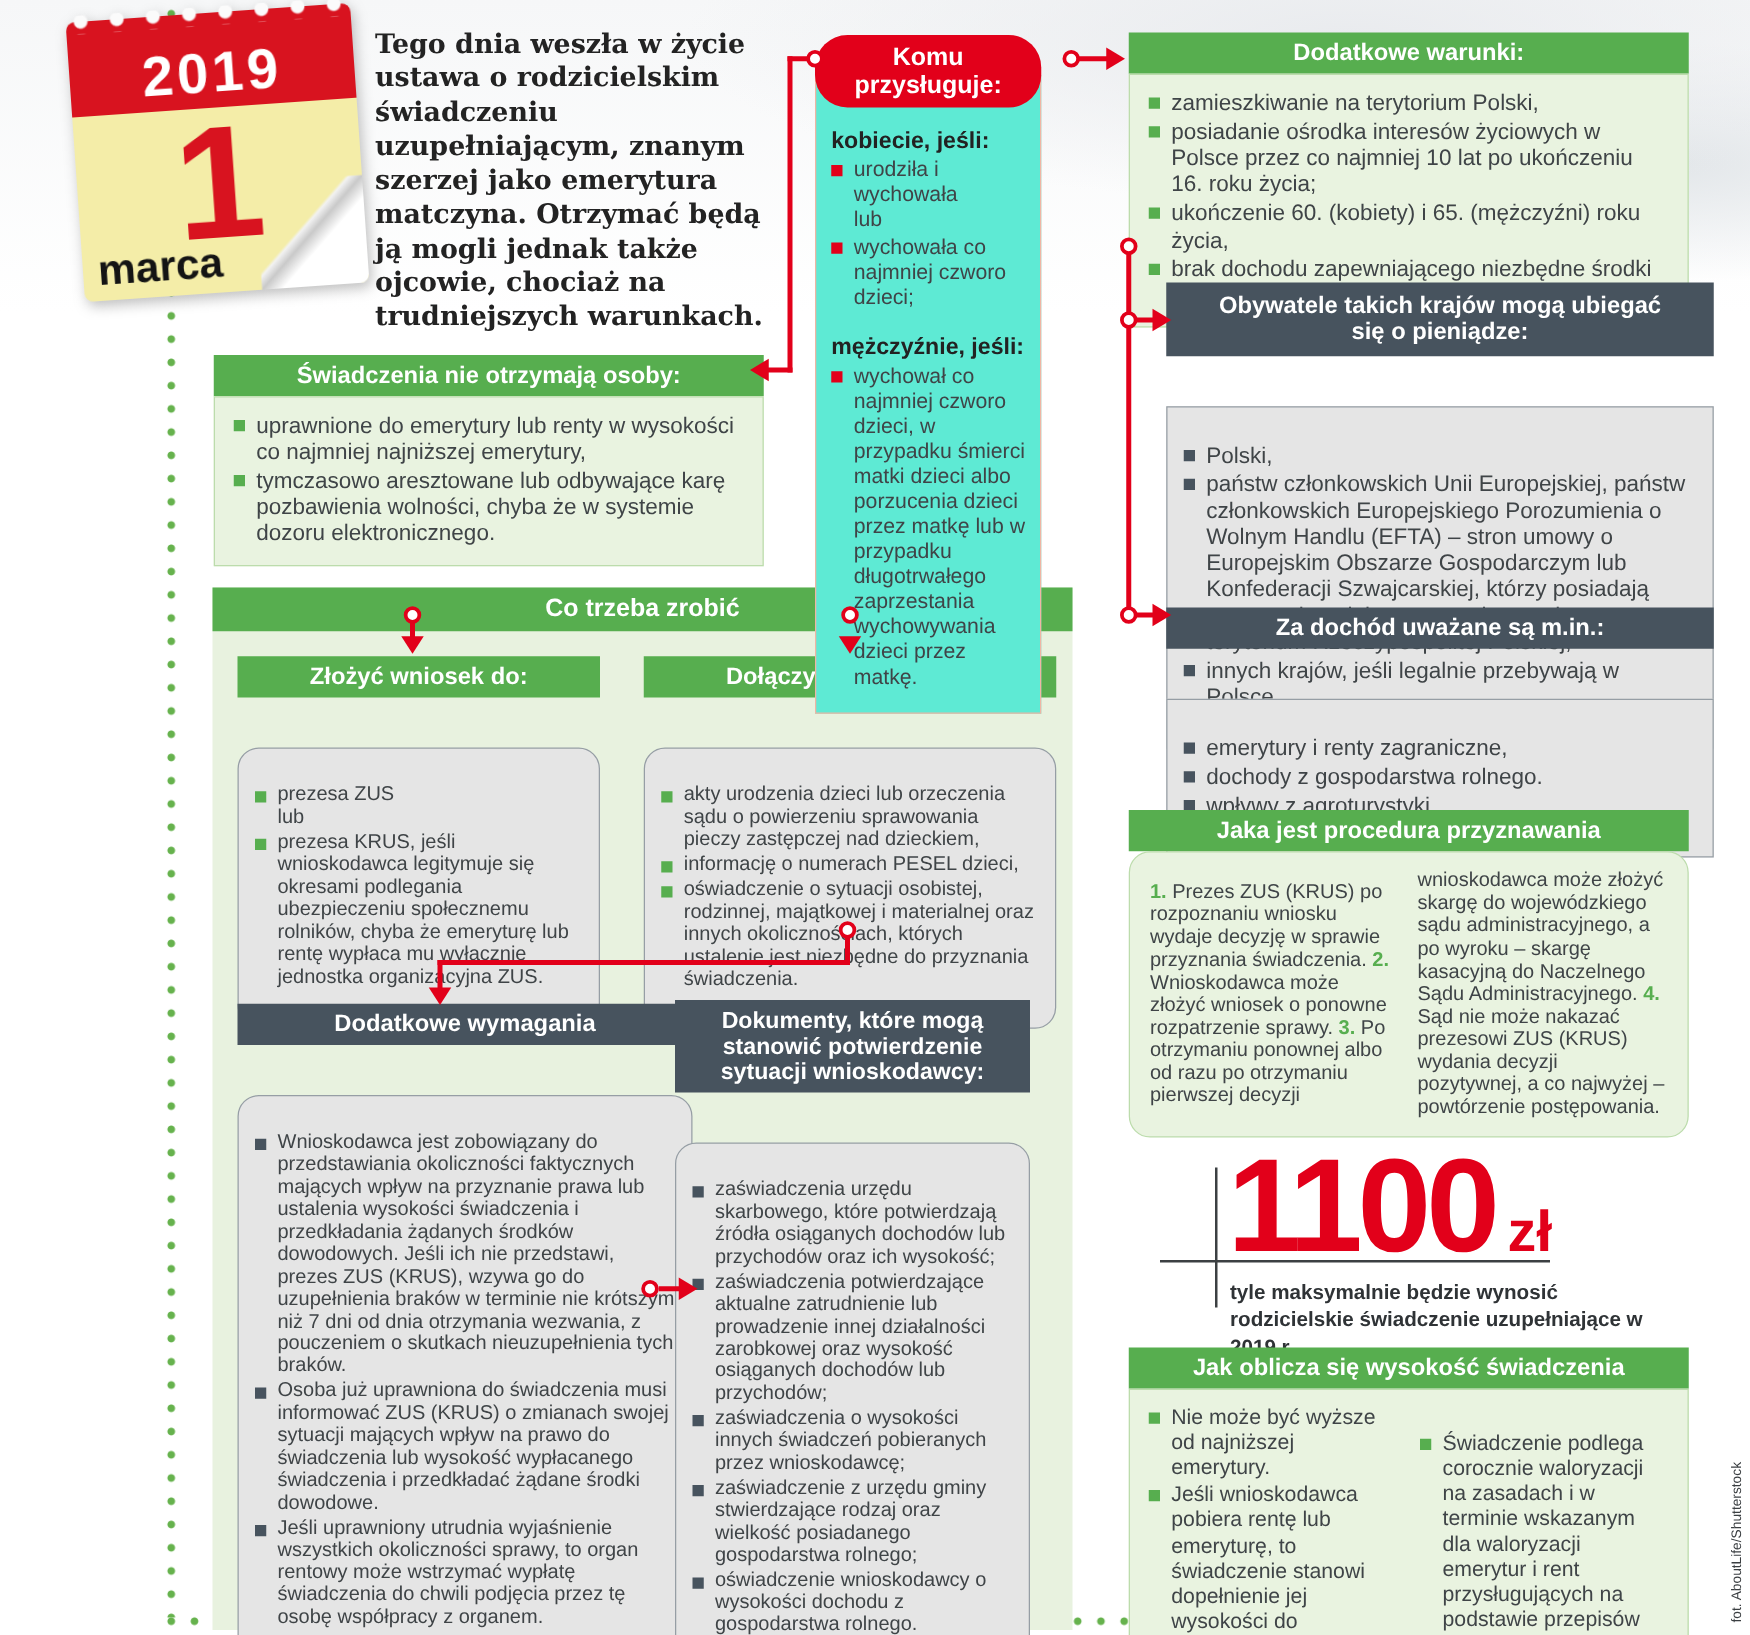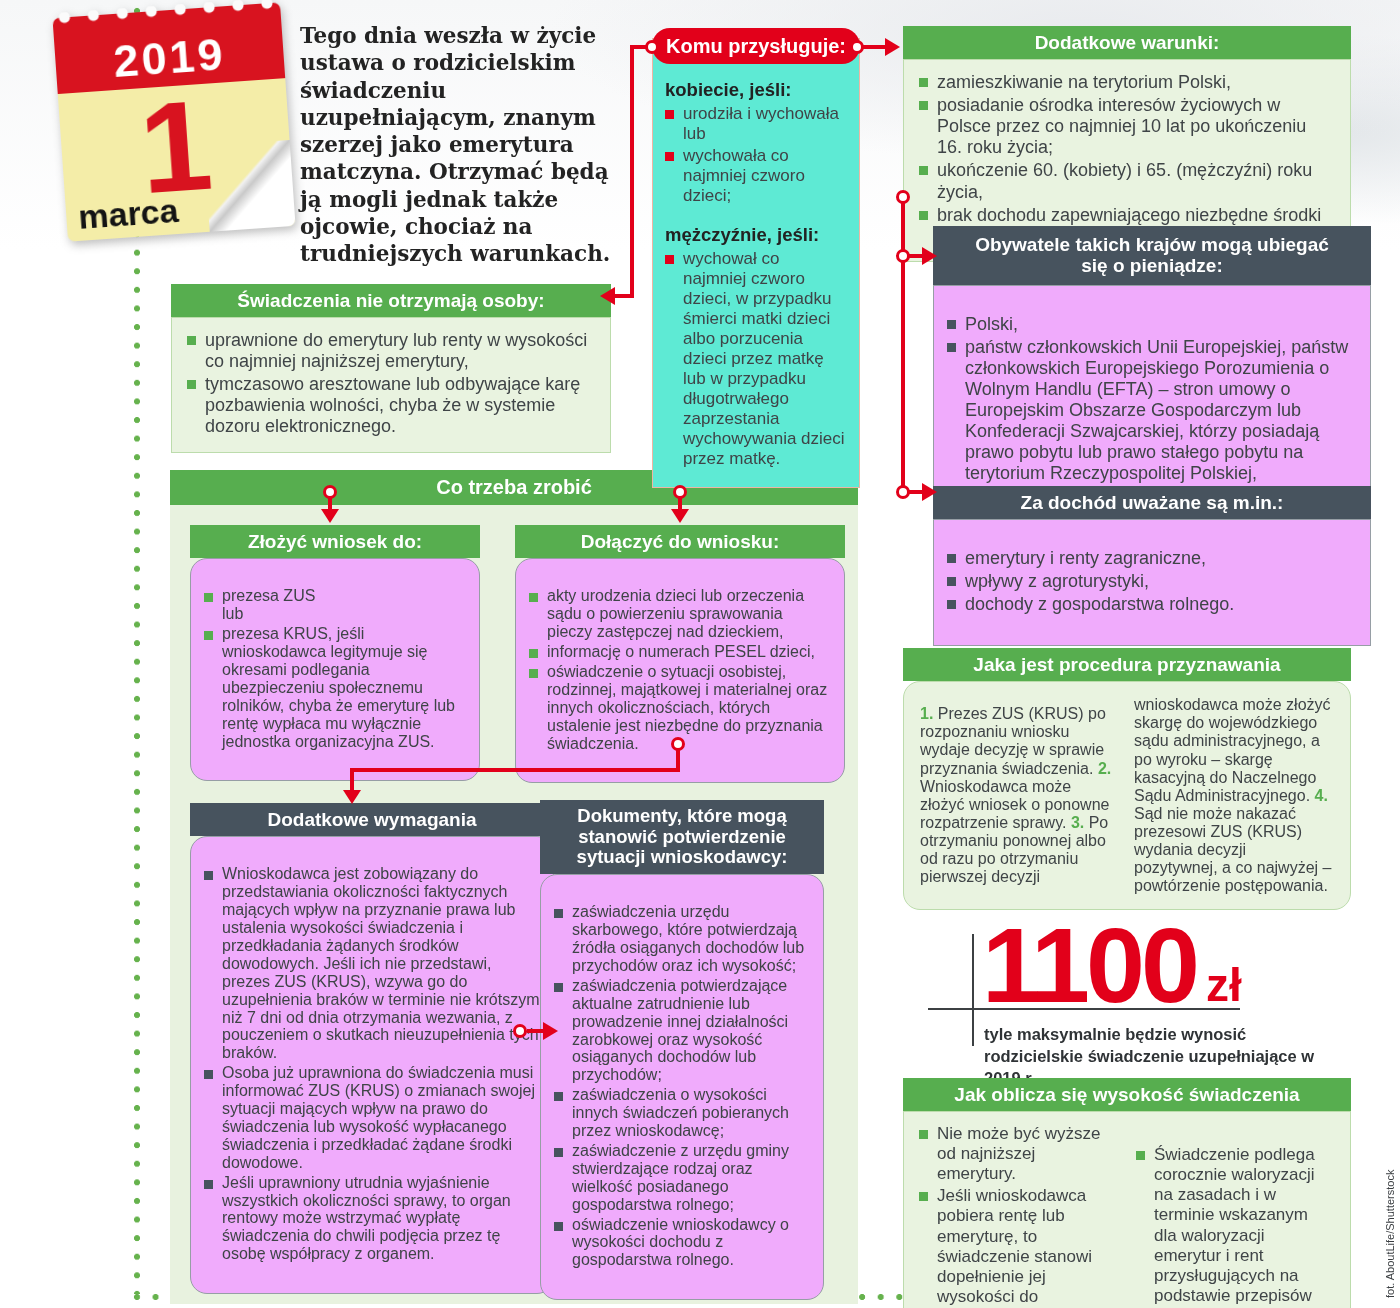--- a/index.html
+++ b/index.html
@@ -32,30 +32,30 @@
   .cal-curl{position:absolute;right:0;bottom:0;width:86px;height:86px;
        background:linear-gradient(to top left,#ffffff 40%,#c9c9c9 50%,#f2f2f2 56%,rgba(0,0,0,0) 58%);}
   
   .intro{position:absolute;left:300px;top:22px;width:318px;font-family:"DejaVu Serif",serif;
        font-weight:bold;font-size:21.5px;line-height:1.27;color:#232323;}
   
   .hdr{color:#fff;font-weight:bold;text-align:center;font-size:19px;line-height:1.12;padding:6px 8px;box-sizing:border-box;}
   .hdr.green{background:#57ae4f;}
   .hdr.dark{background:#47535e;}
   .body-green{background:#e9f3e0;border:1px solid #bcdcac;box-sizing:border-box;padding:12px 15px;}
-  .body-white{background:#f0abfc;border:1px solid #969ea5;box-sizing:border-box;padding:28px 13px;}
+  .body-white{background:#e5e5e5;border:1px solid #969ea5;box-sizing:border-box;padding:28px 13px;margin-top:40px;}
   ul.blist{list-style:none;margin:0;padding:0;}
   ul.blist li{display:flex;margin:0 0 2px 0;}
   .sq{flex:none;width:9px;height:9px;margin:6px 9px 0 0;}
   .sq.g{background:#57ae4f;}
   .sq.r{background:#e2001a;}
   .sq.d{background:#47535e;}
   .t{white-space:pre-line;}
   
-  .komu{position:absolute;left:652px;top:28px;width:208px;}
+  .komu{position:absolute;left:652px;top:28px;width:181px;}
   .komu-hdr{position:relative;z-index:2;background:#e2001a;color:#fff;font-weight:bold;font-size:20px;
        line-height:1.1;text-align:center;border-radius:26px;padding:7px 6px;box-sizing:border-box;}
   .komu-body{position:relative;z-index:1;margin-top:-26px;background:#5eead4;border:1px solid #efb5a4;
        padding:40px 12px 16px;box-sizing:border-box;min-height:388px;font-size:17px;line-height:1.18;}
   .lead{font-weight:bold;color:#222;font-size:18.5px;margin:0 0 3px 0;}
   .gap{height:16px;}
   
   .abs{position:absolute;box-sizing:border-box;}
   .fs18{font-size:18px;line-height:1.17;}
   .fs16{font-size:16px;line-height:1.12;border-radius:17px;}
@@ -184,25 +184,25 @@
   <div class="abs" style="left:933px;top:486px;width:438px;">
     <div class="hdr dark">Za dochód uważane są m.in.:</div>
     <div class="body-white fs18">
       <ul class="blist">
         <li>
             <span class="sq d"></span>
             <span class="t">emerytury i renty zagraniczne,</span>
           </li>
         <li>
             <span class="sq d"></span>
+            <span class="t">dochody z gospodarstwa rolnego.</span>
+          </li>
+        <li>
+            <span class="sq d"></span>
             <span class="t">wpływy z agroturystyki,</span>
-          </li>
-        <li>
-            <span class="sq d"></span>
-            <span class="t">dochody z gospodarstwa rolnego.</span>
           </li>
       </ul>
     </div>
   </div>
 
   <div class="abs" style="left:171px;top:284px;width:440px;">
     <div class="hdr green">Świadczenia nie otrzymają osoby:</div>
     <div class="body-green fs18" style="min-height:114px;">
       <ul class="blist">
         <li>

